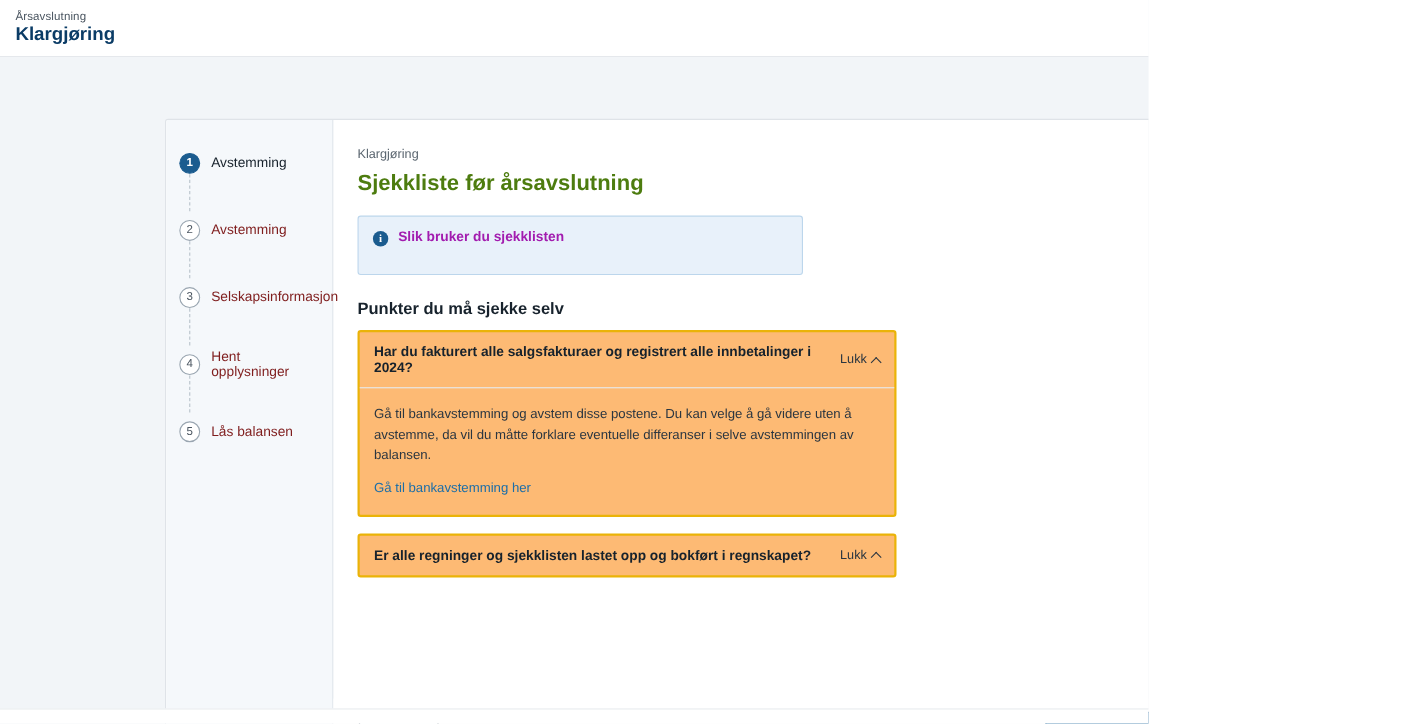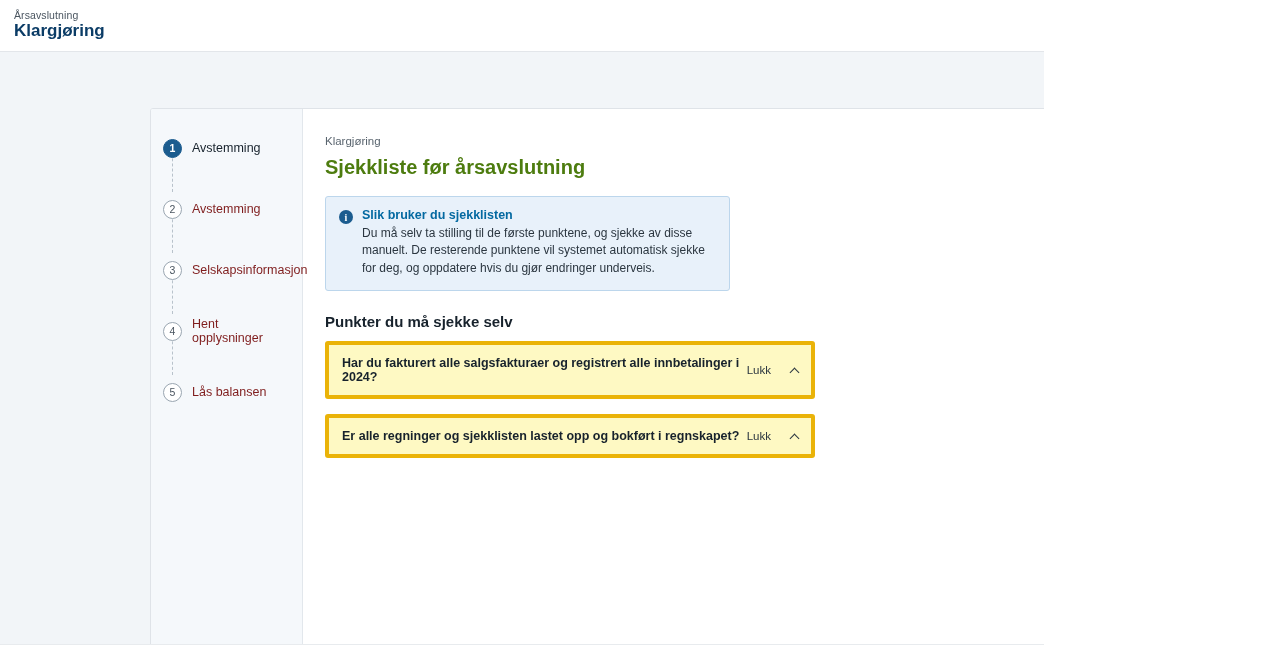--- a/index.html
+++ b/index.html
@@ -128,44 +128,44 @@
     display: flex; gap: 9px;
   }
   .info-icon {
     width: 14px; height: 14px; border-radius: 50%;
     background: #1b5c8f; color: #ffffff;
     font-size: 10px; font-weight: bold;
     display: flex; align-items: center; justify-content: center;
     flex: 0 0 14px; margin-top: 2px;
     font-family: "Liberation Serif", serif;
   }
-  .info-title { font-size: 12.5px; font-weight: bold; color: #0369a1; margin-bottom: 3px; }
+  .info-title { font-size: 12.5px; font-weight: bold; color: #a21caf; margin-bottom: 14px; }
   .info-text { font-size: 12px; color: #2b3640; line-height: 1.45; }
 
   .section-title {
     font-size: 15px; font-weight: bold; color: #17222c;
     margin: 22px 0 11px 0;
   }
 
   .accordion {
     width: 490px;
-    border: 4px solid #eab308;
+    border: 2px solid #eab308;
     border-radius: 3px;
     margin-bottom: 15px;
-    background: #fef9c3;
+    background: #fdba74;
   }
   .acc-head {
     display: flex; align-items: center; justify-content: space-between;
     padding: 11px 13px;
     cursor: pointer;
   }
   .acc-title { font-size: 12.5px; font-weight: bold; color: #17222c; }
   .acc-toggle {
     font-size: 11.5px; color: #2b3640;
-    display: flex; align-items: center; gap: 20px;
+    display: flex; align-items: center; gap: 5px;
     white-space: nowrap;
   }
   .chev {
     display: inline-block;
     width: 7px; height: 7px;
     border-left: 1.4px solid #2b3640;
     border-top: 1.4px solid #2b3640;
     transform: rotate(45deg);
     position: relative; top: 2px;
   }
@@ -288,33 +288,36 @@
       <div class="content-wrap">
         <div class="content">
 
           <div class="breadcrumb">Klargjøring</div>
           <h1 class="h1">Sjekkliste før årsavslutning</h1>
 
           <div class="infobox">
             <span class="info-icon">i</span>
             <div>
               <div class="info-title">Slik bruker du sjekklisten</div>
-              <div class="info-text">Du må selv ta stilling til de første punktene, og sjekke av disse manuelt. De resterende punktene vil systemet automatisk sjekke for deg, og oppdatere hvis du gjør endringer underveis.</div>
             </div>
           </div>
 
           <div class="section-title">Punkter du må sjekke selv</div>
 
           <div class="accordion">
             <div class="acc-head">
               <span class="acc-title">Har du fakturert alle salgsfakturaer og registrert alle innbetalinger i 2024?</span>
               <span class="acc-toggle">
                 <span>Lukk</span>
                 <span class="chev"></span>
               </span>
+            </div>
+            <div class="acc-body">
+              <div class="acc-text">Gå til bankavstemming og avstem disse postene. Du kan velge å gå videre uten å avstemme, da vil du måtte forklare eventuelle differanser i selve avstemmingen av balansen.</div>
+              <a class="acc-link">Gå til bankavstemming her</a>
             </div>
           </div>
 
           <div class="accordion">
             <div class="acc-head">
               <span class="acc-title">Er alle regninger og sjekklisten lastet opp og bokført i regnskapet?</span>
               <span class="acc-toggle">
                 <span>Lukk</span>
                 <span class="chev"></span>
               </span>

